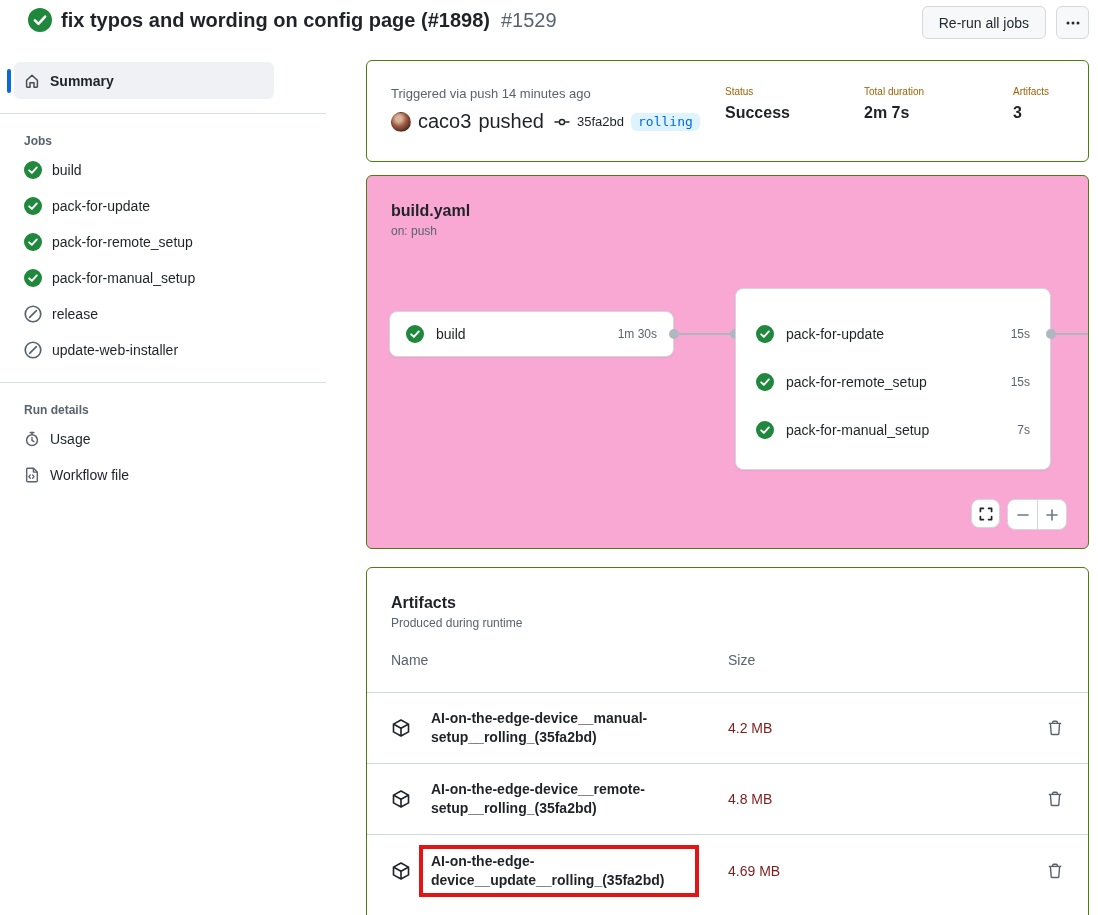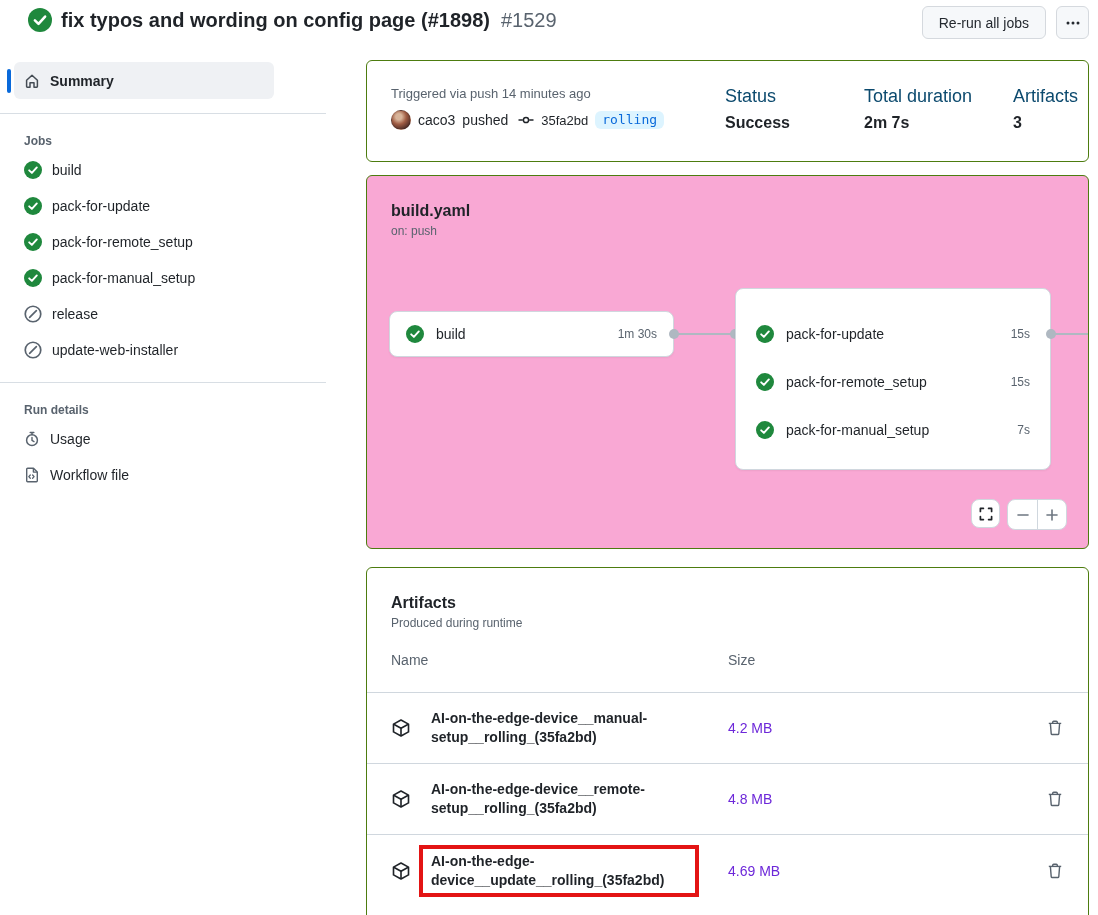--- a/index.html
+++ b/index.html
@@ -45,28 +45,28 @@
   .card { border:1px solid #4d7c0f; border-radius:6px; background:#fff; }
 
   
   .card-summary { display:flex; padding:25px 0 24px 24px; min-height:102px; }
   .col-trigger { width:334px; flex:none; }
   .trigger-line { font-size:13px; color:#59636e; }
   .pushed-line { display:flex; align-items:center; gap:7px; margin-top:9px; }
   .avatar { width:20px; height:20px; border-radius:50%; flex:none;
     background:radial-gradient(circle at 38% 32%, #d8b49a 0 18%, #a05c43 45%, #58322a 75%, #2e1c18 100%);
     border:1px solid rgba(0,0,0,.1); }
-  .pushed-text { font-size:14px; color:#1f2328; }
+  .pushed-text { font-size:20px; color:#1f2328; }
   .commit-sha { font-size:13px; color:#1f2328; }
   .branch-badge { font-family:"DejaVu Sans Mono", monospace; font-size:13px; color:#0969da;
     background:#ddf4ff; border-radius:6px; padding:1px 7px 2px; cursor:pointer; }
   .stat-col { flex:none; }
   .stat-col.status { width:139px; }
   .stat-col.duration { width:149px; }
-  .stat-label { font-size:18px; color:#0c4a6e; }
+  .stat-label { font-size:10px; color:#a16207; }
   .stat-value { font-size:16px; font-weight:bold; margin-top:7px; color:#1f2328; }
 
   
   .card-workflow { background:#f9a8d4; margin-top:13px; height:374px; position:relative;
     overflow:hidden; }
   .wf-title { font-size:16px; font-weight:bold; padding:26px 24px 0; }
   .wf-sub { font-size:12px; color:#59636e; padding:4px 24px 0; }
   .job-node { position:absolute; left:22px; top:135px; width:285px; height:46px;
     background:#fff; border:1px solid #d0d7de; border-radius:8px;
     box-shadow:0 1px 2px rgba(31,35,40,.06); display:flex; align-items:center;
@@ -98,21 +98,21 @@
   .af-head-name { width:337px; }
   .af-row { display:flex; align-items:center; padding:12px 25px 12px 24px; min-height:71px;
     border-bottom:1px solid #d0d7de; }
   .af-row:last-child { border-bottom:none; }
   .af-icon-cell { width:40px; flex:none; }
   .af-name-cell { width:297px; flex:none; }
   .af-name { font-size:14px; font-weight:bold; line-height:19px; max-width:280px;
     display:inline-block; cursor:pointer; }
   .af-name.red-annotated { border:4px solid #e31414; padding:3px 8px; margin:-7px 0 -7px -12px;
     max-width:280px; }
-  .af-size { font-size:14px; color:#6d28d9; width:200px; flex:none; }
+  .af-size { font-size:14px; color:#7f1d1d; width:200px; flex:none; }
   .af-trash { margin-left:auto; cursor:pointer; display:flex; }
 </style>
 </head>
 <body>
 
 <svg width="0" height="0" style="position:absolute">
   <defs>
     <g id="i-check">
         <circle cx="8" cy="8" r="8" fill="#1f883d"></circle>
         <path d="M4.6 8.3 L7 10.6 L11.4 5.7" stroke="#fff" stroke-width="1.7" fill="none" stroke-linecap="round" stroke-linejoin="round"></path>

